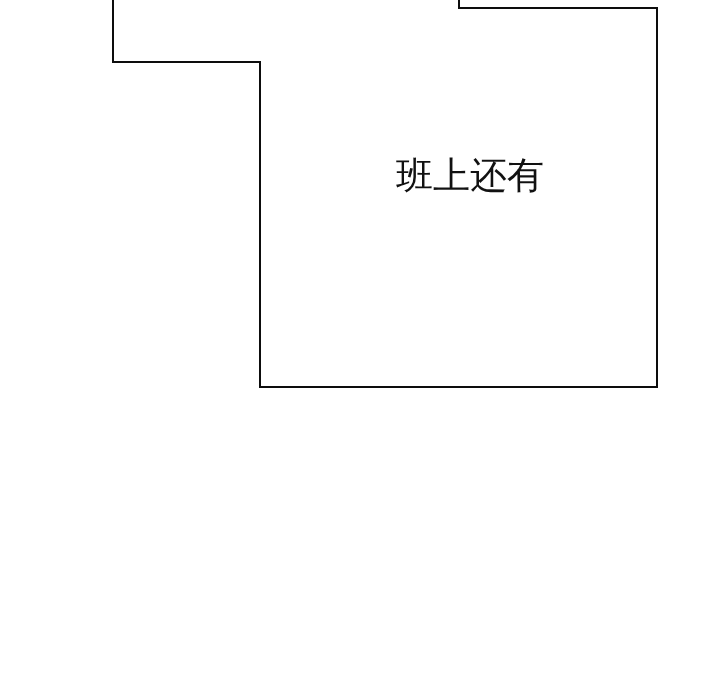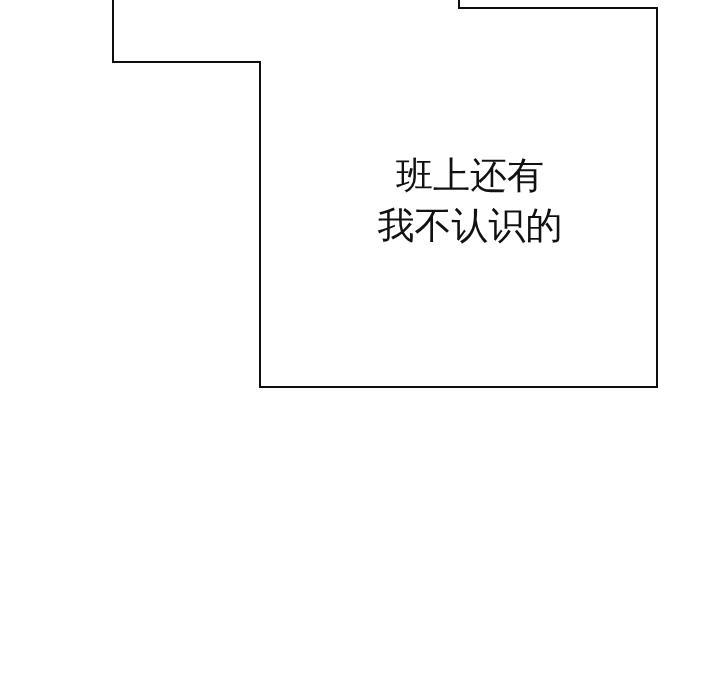--- a/index.html
+++ b/index.html
@@ -45,16 +45,15 @@
 <body>
 
 <div class="canvas">
 
   <svg class="bubble-svg" width="720" height="700" viewBox="0 0 720 700" xmlns="http://www.w3.org/2000/svg">
     <polyline points="103,-2 103,62 250,62 250,387 647,387 647,8 449,8 449,-2" fill="none" stroke-width="2" stroke-linejoin="miter" stroke="#0d0d0d"></polyline>
   </svg>
 
   <div class="bubble-text">
     <span class="line">班上还有</span>
-    <span class="line">我不认识的</span>
   </div>
 
 </div>
 
 </body></html>

